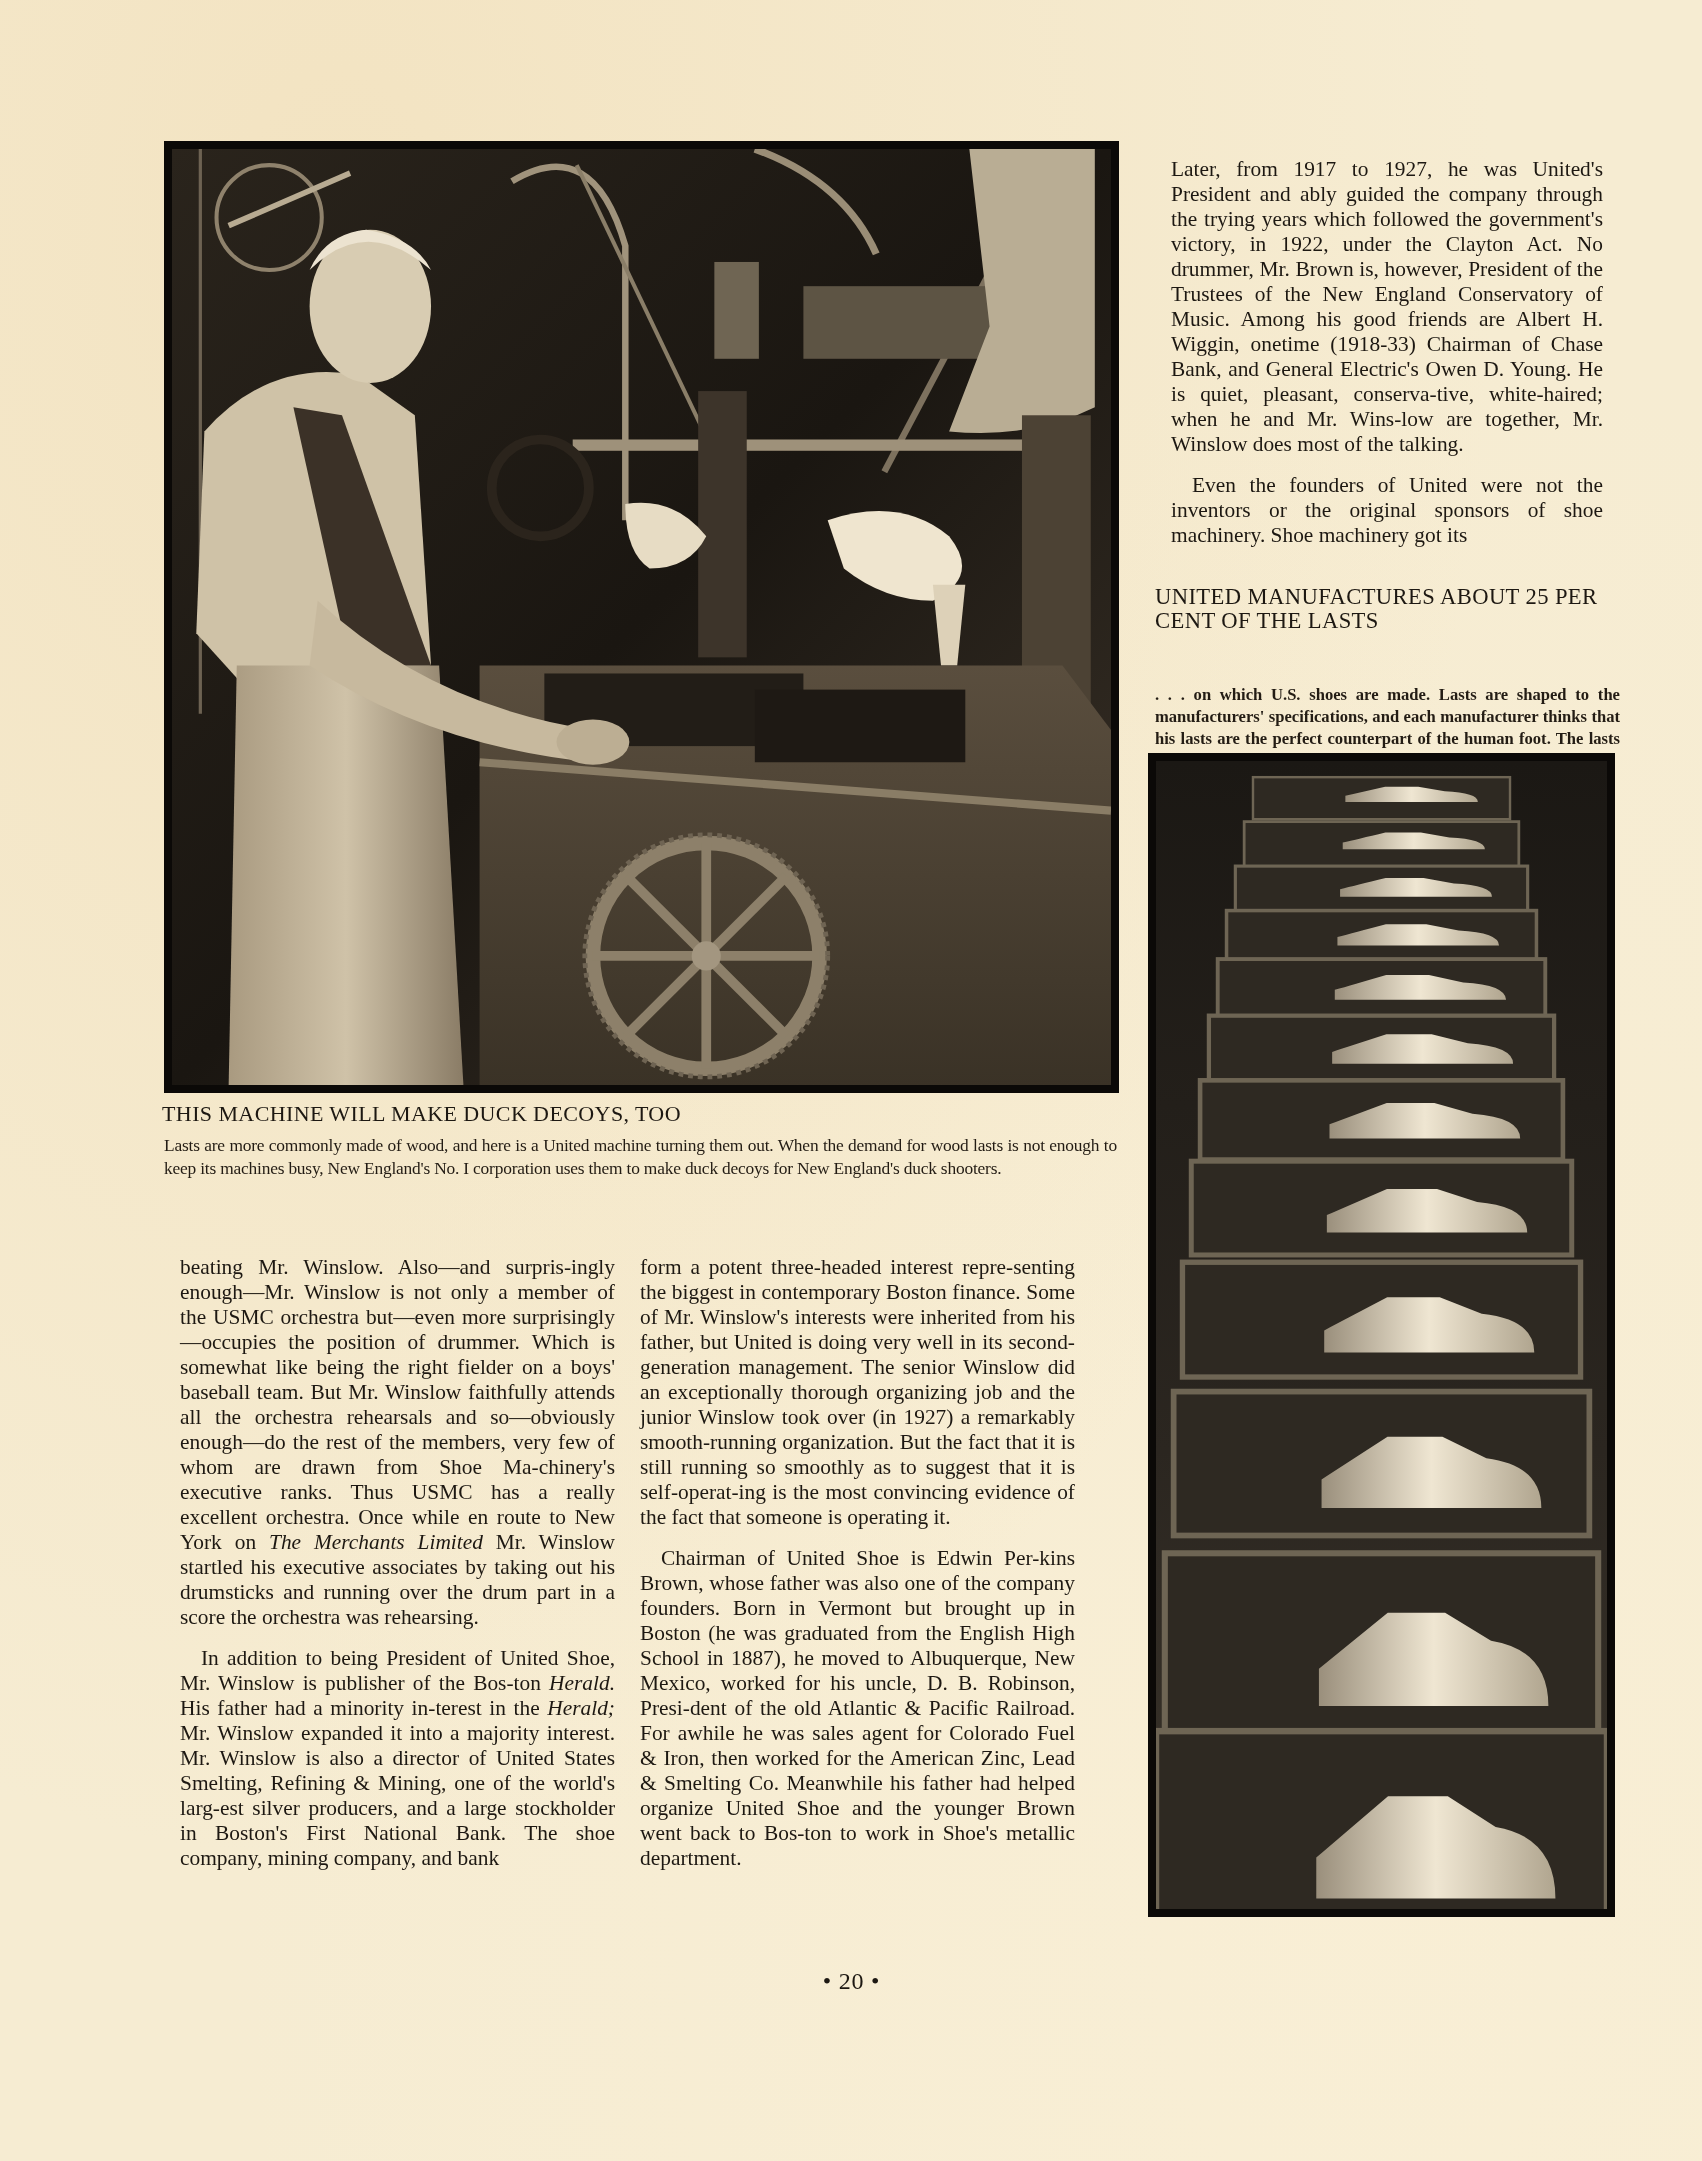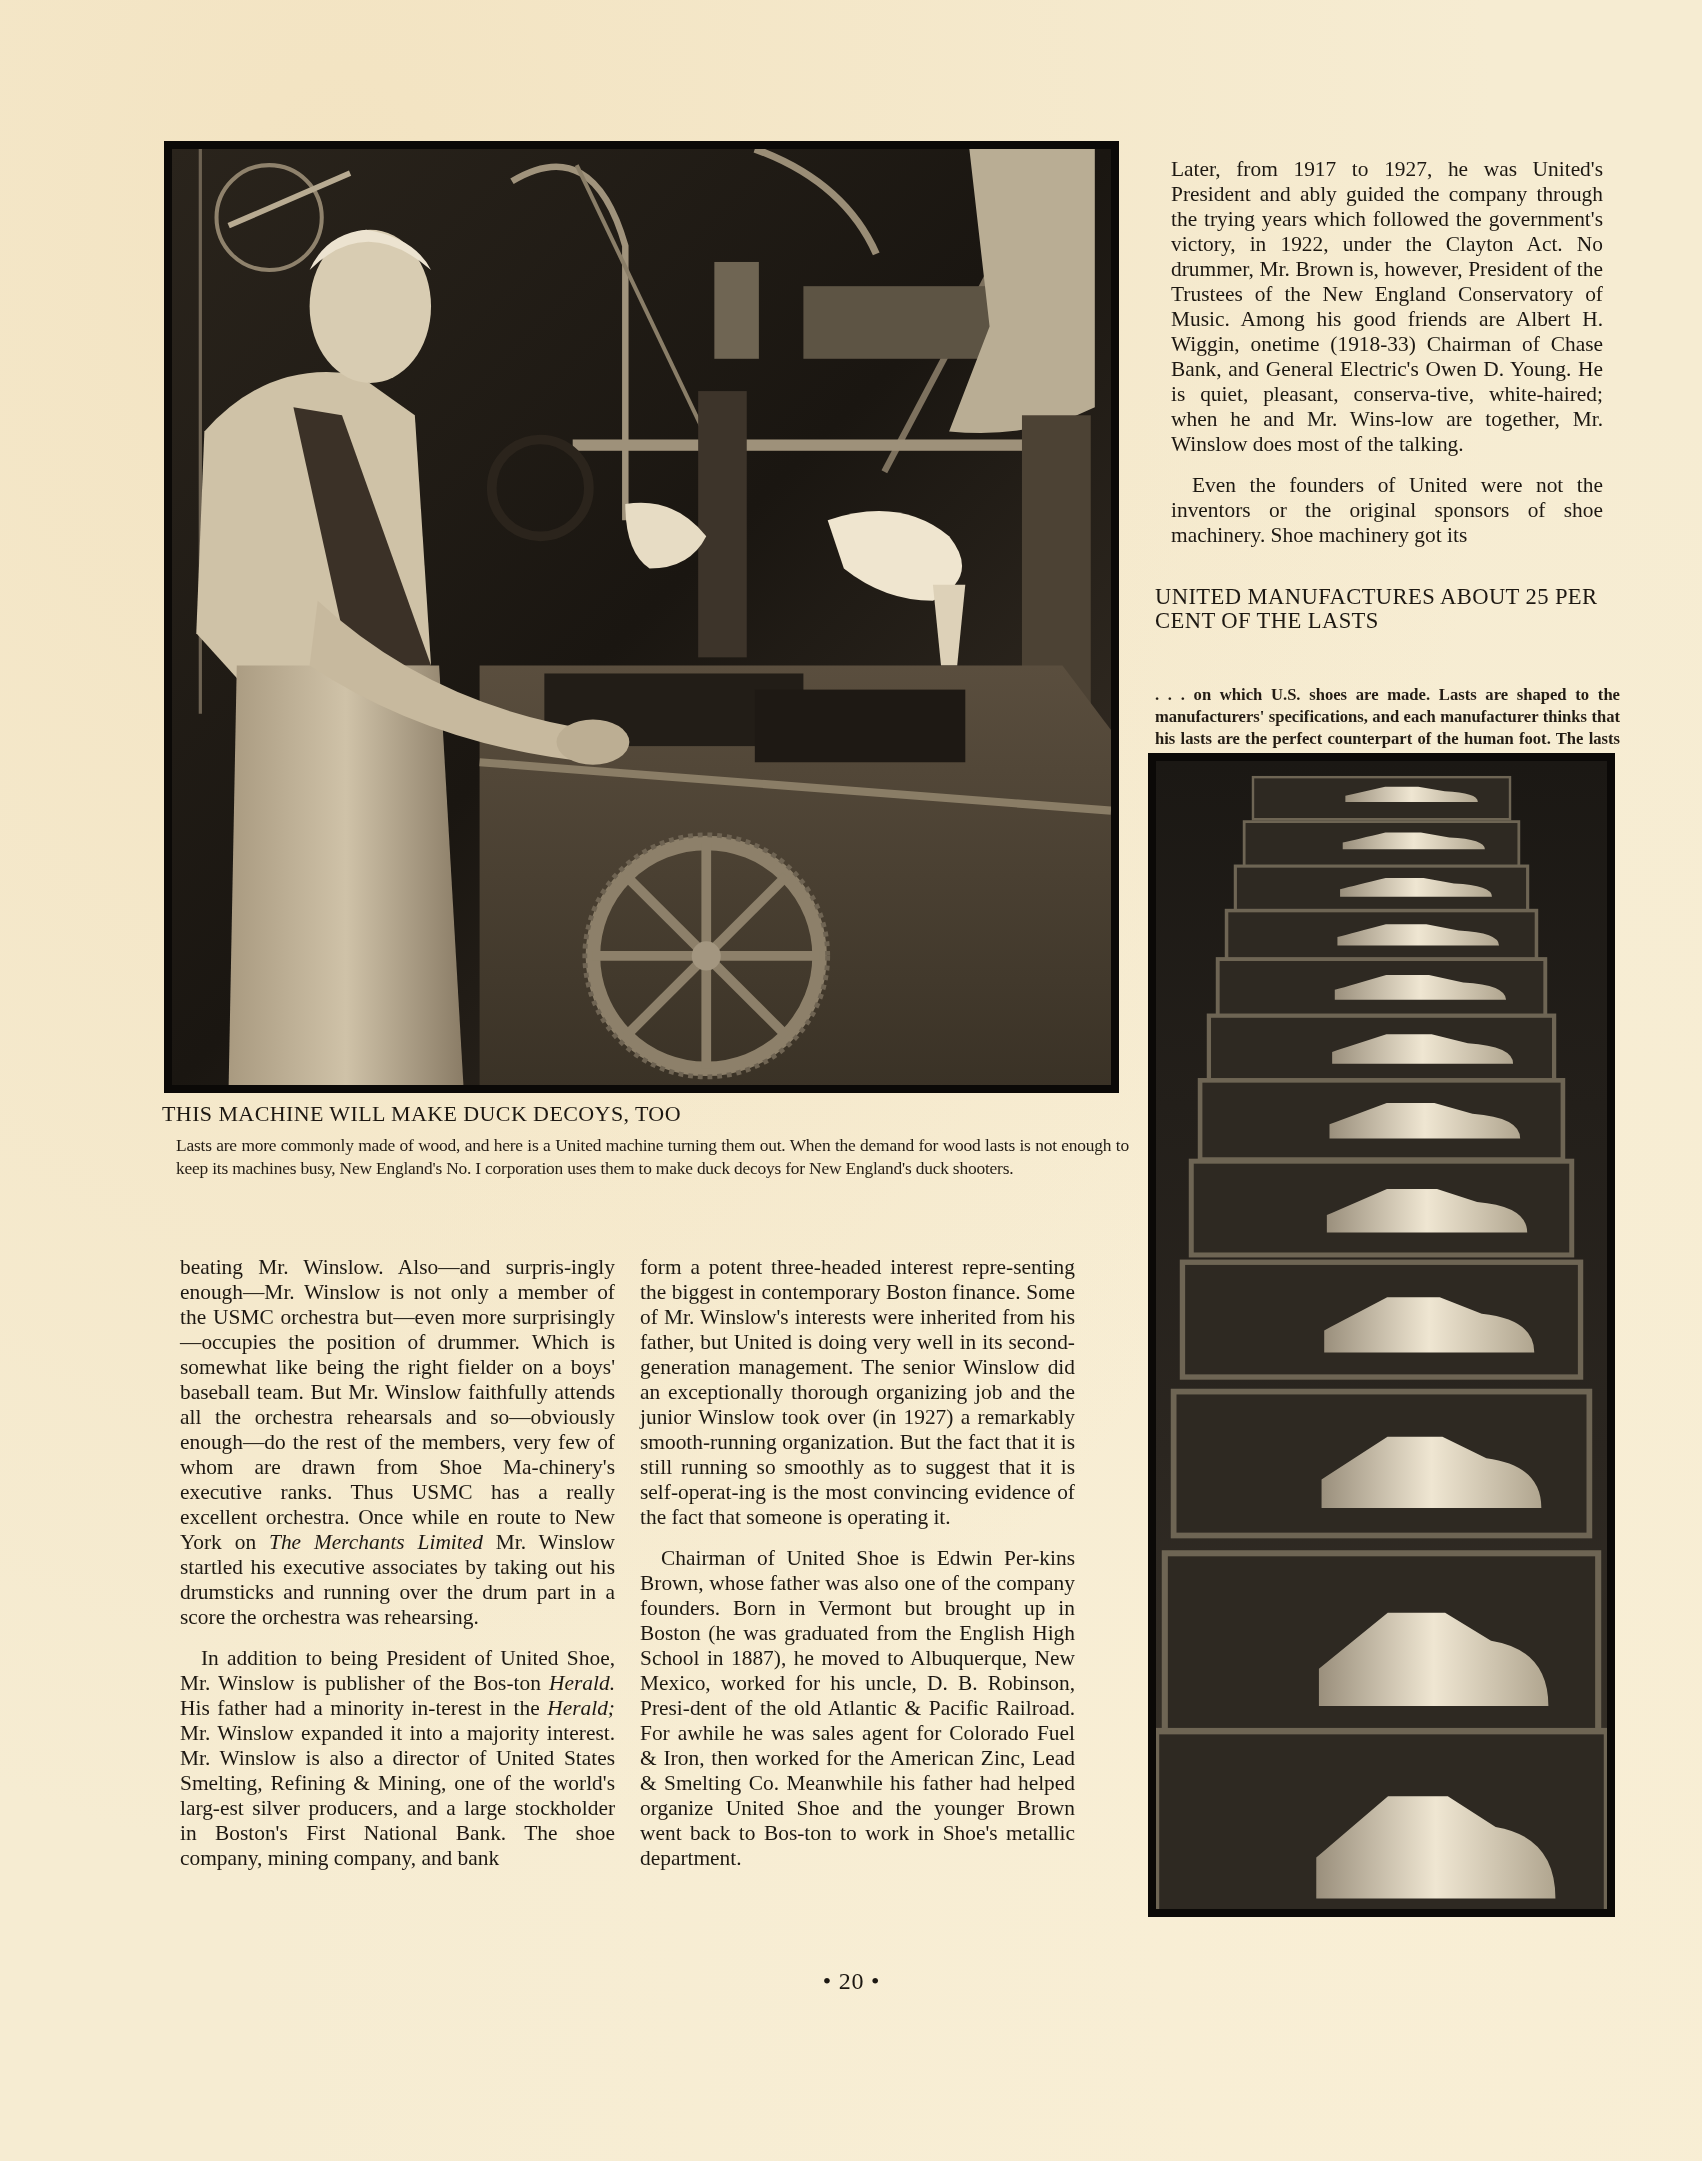--- a/index.html
+++ b/index.html
@@ -43,21 +43,21 @@
   }
   .cap-body {
     position: absolute;
     font-size: 16.6px;
     line-height: 1.3;
     text-align: justify;
     font-weight: bold;
     color: #231c14;
   }
   #cap1-title { left: 162px; top: 1102px; width: 958px; font-size: 22px; }
-  #cap1-body  { left: 164px; top: 1134px; width: 953px; font-family: "Liberation Sans Narrow", "Liberation Serif", serif; font-weight: normal; font-size: 17.4px; letter-spacing: -0.2px; margin-left: 12px; }
+  #cap1-body  { left: 164px; top: 1134px; width: 953px; font-family: "Liberation Sans Narrow", "Liberation Serif", serif; font-weight: normal; font-size: 17.4px; letter-spacing: -0.2px; }
   #cap2-title { left: 1155px; top: 585px; width: 465px; font-size: 22.6px; line-height: 1.05; }
   #cap2-body  { left: 1155px; top: 636px; width: 465px; font-size: 16.6px; line-height: 1.33; margin-top: 48px; }
 
   
   .col {
     position: absolute;
     font-size: 21.4px;
     line-height: 25px;
     text-align: justify;
     hyphens: manual;

